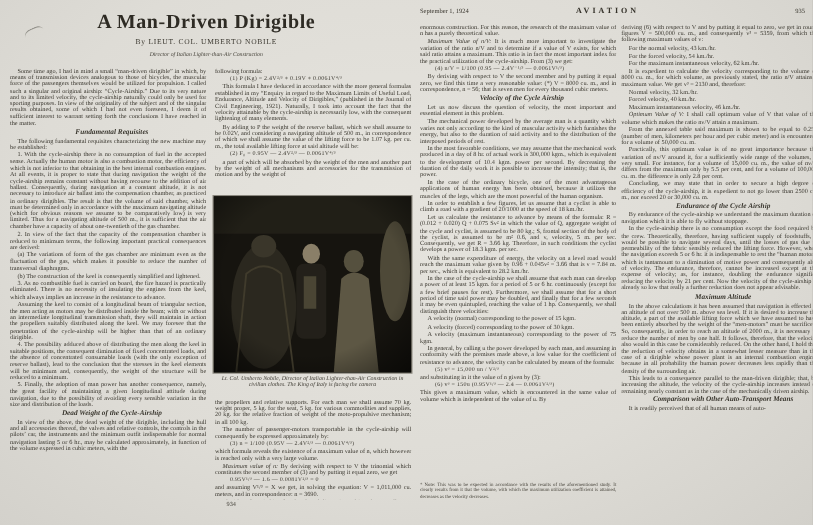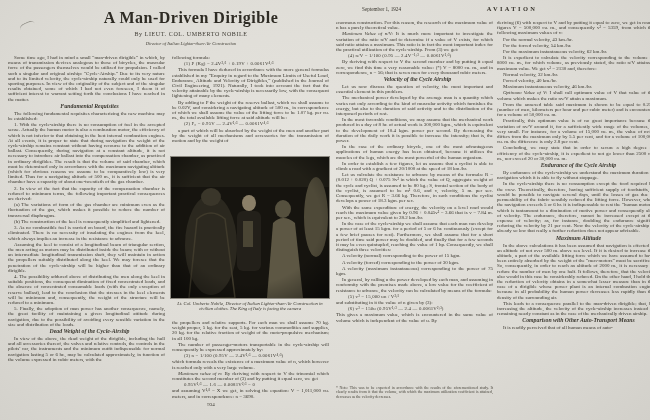--- a/index.html
+++ b/index.html
@@ -2,21 +2,21 @@
 <html><head>
 <meta charset="utf-8">
 <style>
   html,body{margin:0;padding:0;}
   body{width:650px;height:420px;overflow:hidden;
        font-family:"Liberation Serif","DejaVu Serif",serif;
        background:#c9c7c1;}
   #scan{position:relative;width:650px;height:420px;
         background:radial-gradient(ellipse at 48% 40%, #e6e4de 0%, #dedcd6 60%, #d2d0ca 100%);
         color:#3a372f;}
-  .abs{position:absolute;padding-left:26px;}
+  .abs{position:absolute;}
   
   .title{left:0;top:9px;width:330px;text-align:center;
          font-size:16px;font-weight:bold;letter-spacing:.5px;color:#2e2b24;}
   .byline{left:0;top:31px;width:330px;text-align:center;
           font-size:6px;letter-spacing:.6px;color:#3d3a32;}
   .role{left:0;top:41px;width:330px;text-align:center;
         font-style:italic;font-size:4.6px;color:#46433a;}
   
   .rp-date{left:336px;top:6px;font-size:5.2px;}
   .rp-journal{left:330px;top:5px;width:312px;text-align:center;

